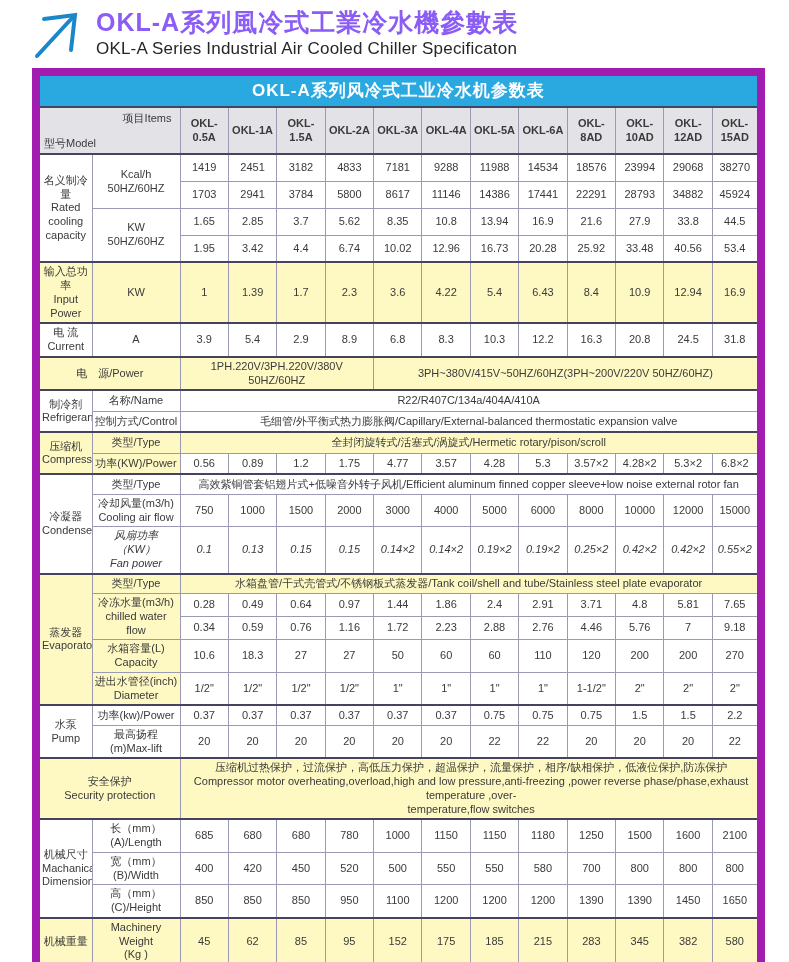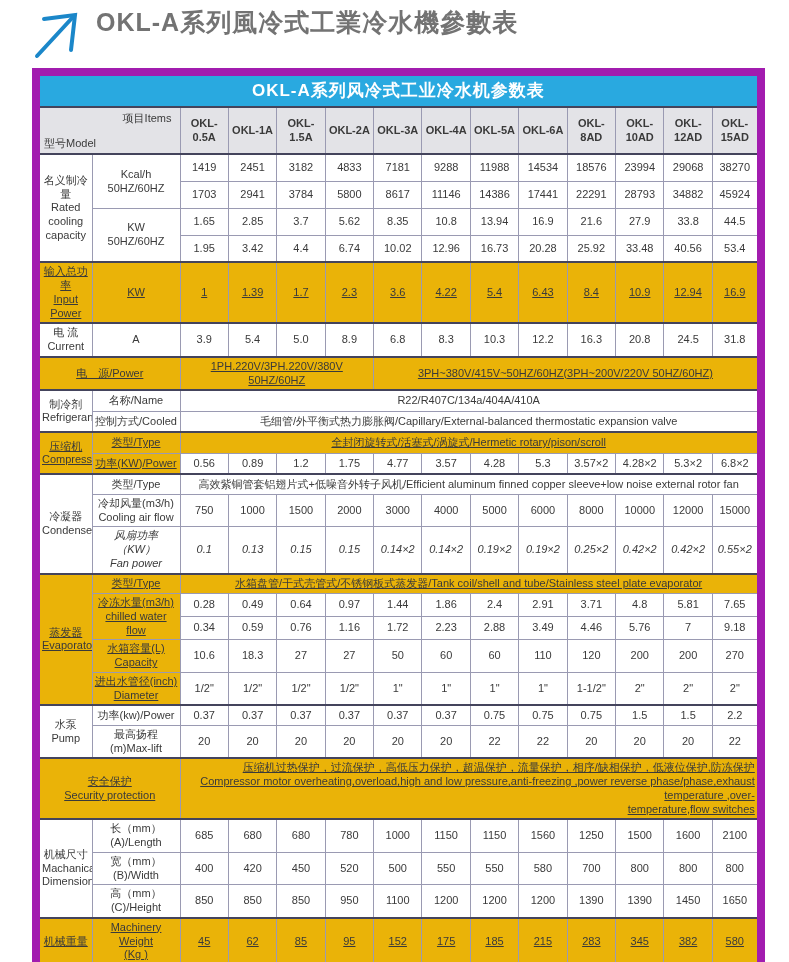--- a/index.html
+++ b/index.html
@@ -2,53 +2,54 @@
 <html><head>
 <meta charset="utf-8">
 <style>
   html,body{margin:0;padding:0;background:#fff;}
   body{width:789px;height:962px;font-family:"Liberation Sans","DejaVu Sans",sans-serif;color:#3a3a3a;overflow:hidden;}
 
   
   .page-header{display:flex;align-items:flex-start;padding:6px 0 0 28px;}
   .logo{width:60px;height:54px;flex:0 0 auto;margin-right:8px;}
   .titles{padding-top:2px;}
-  .title-zh{font-size:25px;font-weight:bold;color:#737373;letter-spacing:1px;line-height:1.15;}
+  .title-zh{font-size:25px;font-weight:bold;color:#8b5cf6;letter-spacing:1px;line-height:1.15;}
   .title-en{font-size:17px;color:#262626;margin-top:2px;letter-spacing:0.2px;}
 
   
   table.spec{border-collapse:collapse;table-layout:fixed;width:725px;margin:8px 0 0 32px;
              border:8px solid #a21caf;font-size:11px;}
   col.c-cat{width:56px;} col.c-item{width:88px;} col.c-val{width:48.4px;}
   th,td{border:1px solid #9a9ab2;text-align:center;vertical-align:middle;
         padding:2px 2px;white-space:pre-line;line-height:1.25;overflow:hidden;}
   th.tbar{background:#29a9e0;color:#fff;font-size:17px;font-weight:bold;height:26px;
           border:1px solid #29a9e0;border-bottom:2px solid #44445c;letter-spacing:1px;}
   thead tr.models th{background:#e3e3e7;font-weight:bold;font-size:11px;height:30px;border-bottom:2px solid #44445c;}
   th.corner{position:relative;background-color:#e3e3e7;
     background-image:linear-gradient(to bottom right,transparent calc(50% - 0.7px),#8f8fa8 calc(50% - 0.7px),#8f8fa8 calc(50% + 0.7px),transparent calc(50% + 0.7px));}
   .corner-model{position:absolute;left:4px;bottom:3px;font-weight:normal;font-size:11px;}
   .corner-items{position:absolute;right:8px;top:4px;font-weight:normal;font-size:11px;}
   td.cat{font-size:11px;}
   td.item{font-size:11px;}
   td.span{font-size:11px;}
-  td.left{text-align:right;padding-left:7px;}
-  td.shade{background:#eab308;text-decoration:underline;}
+  td.left{text-align:center;padding-left:7px;}
+  td.shade{background:#fef9c3;}
   tr.sec td{border-top:2px solid #44445c;}
 </style>
 </head>
 <body>
 
 <div class="page-header">
   <svg class="logo" viewBox="0 0 60 54">
     <polyline points="16,13 47,9 43,44" fill="none" stroke="#1b87c9" stroke-width="4" stroke-linecap="round" stroke-linejoin="miter"></polyline>
     <line x1="45" y1="11" x2="9" y2="50" stroke="#1b87c9" stroke-width="4" stroke-linecap="round"></line>
   </svg>
   <div class="titles">
     <div class="title-zh">OKL-A系列風冷式工業冷水機參數表</div>
+    <div class="title-en">OKL-A Series Industrial Air Cooled Chiller Specificaton</div>
   </div>
 </div>
 
 <table class="spec">
   <colgroup>
     <col class="c-cat">
       <col class="c-item">
     <col class="c-val">
       <col class="c-val">
       <col class="c-val">
@@ -166,21 +167,21 @@
         <td class="val shade">10.9</td>
         <td class="val shade">12.94</td>
         <td class="val shade">16.9</td>
       </tr>
       <tr class="sec" style="height: 28px;">
         <td class="cat">电 流
 Current</td>
         <td class="item">A</td>
         <td class="val">3.9</td>
         <td class="val">5.4</td>
-        <td class="val">5.0</td>
+        <td class="val">2.9</td>
         <td class="val">8.9</td>
         <td class="val">6.8</td>
         <td class="val">8.3</td>
         <td class="val">10.3</td>
         <td class="val">12.2</td>
         <td class="val">16.3</td>
         <td class="val">20.8</td>
         <td class="val">24.5</td>
         <td class="val">31.8</td>
       </tr>
@@ -189,21 +190,21 @@
         <td colspan="4" class="span shade">1PH.220V/3PH.220V/380V 50HZ/60HZ</td>
         <td colspan="8" class="span shade">3PH~380V/415V~50HZ/60HZ(3PH~200V/220V  50HZ/60HZ)</td>
       </tr>
       <tr class="sec" style="height: 21px;">
         <td rowspan="2" class="cat">制冷剂
 Refrigerant</td>
         <td class="item">名称/Name</td>
         <td colspan="12" class="span">R22/R407C/134a/404A/410A</td>
       </tr>
       <tr style="height: 21px;">
-        <td class="item">控制方式/Cooled</td>
+        <td class="item">控制方式/Control</td>
         <td colspan="12" class="span">毛细管/外平衡式热力膨胀阀/Capillary/External-balanced thermostatic expansion valve</td>
       </tr>
       <tr class="sec" style="height: 21px;">
         <td rowspan="2" class="cat shade">压缩机
 Compressor</td>
         <td class="item shade">类型/Type</td>
         <td colspan="12" class="span shade">全封闭旋转式/活塞式/涡旋式/Hermetic rotary/pison/scroll</td>
       </tr>
       <tr style="height: 21px;">
         <td class="item shade">功率(KW)/Power</td>
@@ -281,21 +282,21 @@
         <td class="val">7.65</td>
       </tr>
       <tr style="height: 21px;">
         <td class="val">0.34</td>
         <td class="val">0.59</td>
         <td class="val">0.76</td>
         <td class="val">1.16</td>
         <td class="val">1.72</td>
         <td class="val">2.23</td>
         <td class="val">2.88</td>
-        <td class="val">3.49</td>
+        <td class="val">2.76</td>
         <td class="val">4.46</td>
         <td class="val">5.76</td>
         <td class="val">7</td>
         <td class="val">9.18</td>
       </tr>
       <tr style="height: 30px;">
         <td class="item shade">水箱容量(L)
 Capacity</td>
         <td class="val">10.6</td>
         <td class="val">18.3</td>
@@ -370,21 +371,21 @@
 Machanical
 Dimensions</td>
         <td class="item">长（mm）(A)/Length</td>
         <td class="val">685</td>
         <td class="val">680</td>
         <td class="val">680</td>
         <td class="val">780</td>
         <td class="val">1000</td>
         <td class="val">1150</td>
         <td class="val">1150</td>
-        <td class="val">1560</td>
+        <td class="val">1180</td>
         <td class="val">1250</td>
         <td class="val">1500</td>
         <td class="val">1600</td>
         <td class="val">2100</td>
       </tr>
       <tr style="height: 21px;">
         <td class="item">宽（mm）(B)/Width</td>
         <td class="val">400</td>
         <td class="val">420</td>
         <td class="val">450</td>

